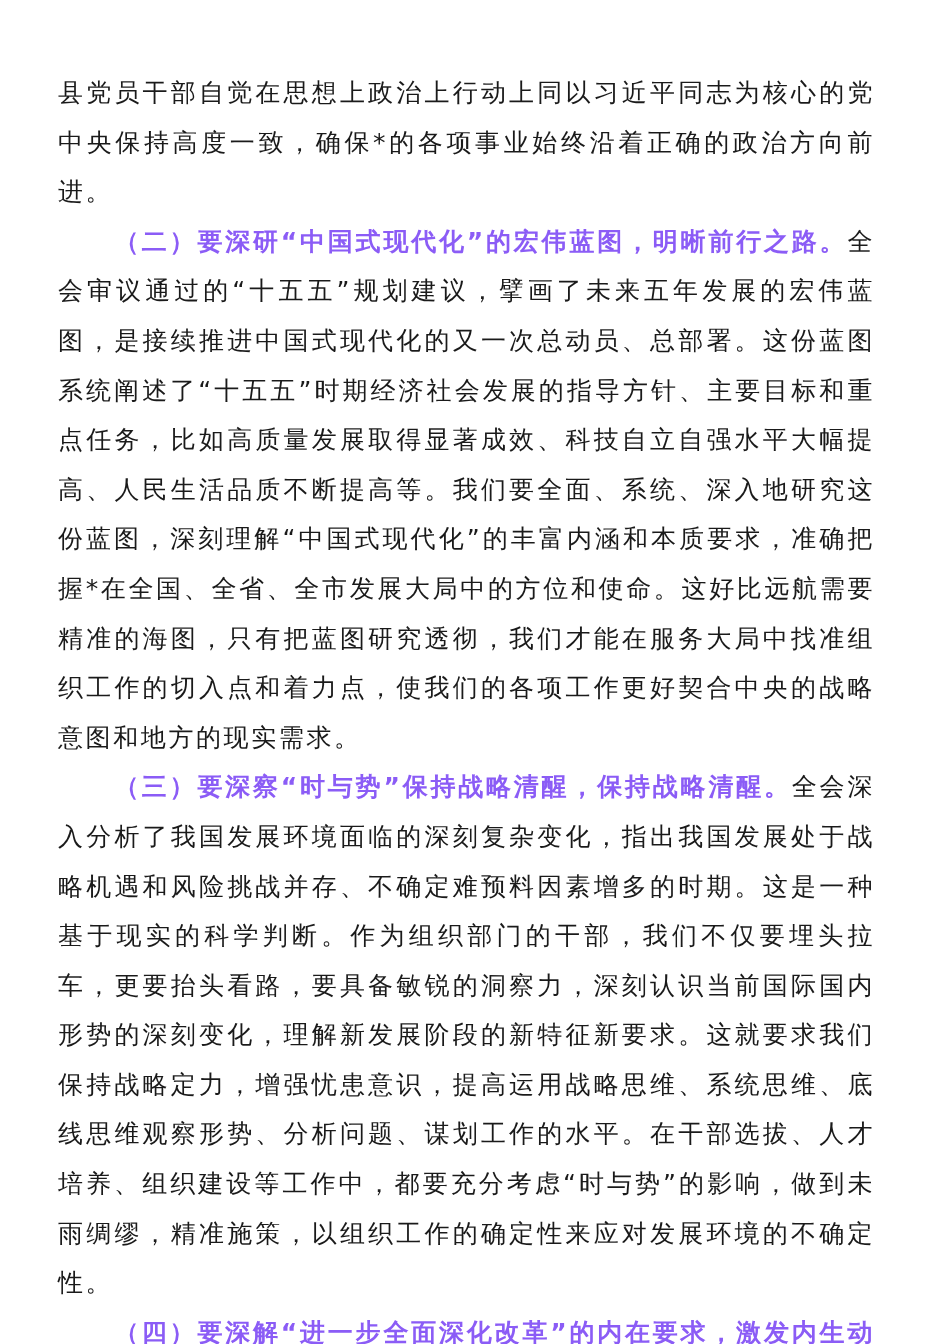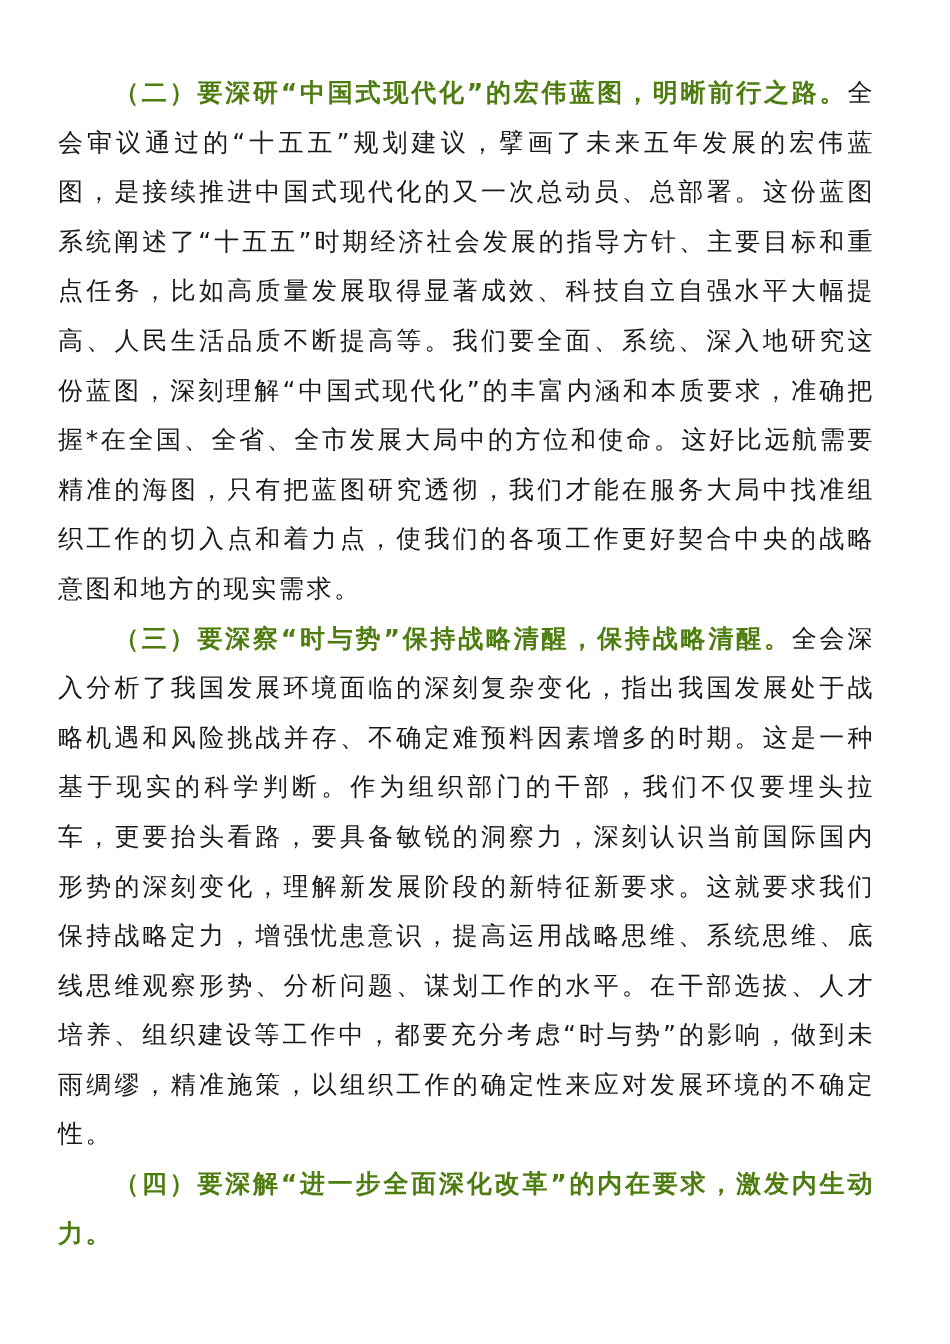--- a/index.html
+++ b/index.html
@@ -15,26 +15,29 @@
     color: #1a1a1a;
   }
   .para {
     margin: 0;
     text-align: justify;
     text-align-last: left;
     letter-spacing: 2.6px;
     word-break: break-all;
   }
   .para.indent { text-indent: 56px; }
-  .heading { font-weight: bold; color: #4d7c0f; }
+  .heading { font-weight: bold; color: #8b5cf6; }
 </style>
 </head>
 <body>
 
 <div class="page">
+  <p class="para">
+    <span class="heading"></span><span>县党员干部自觉在思想上政治上行动上同以习近平同志为核心的党中央保持高度一致，确保*的各项事业始终沿着正确的政治方向前进。</span>
+  </p>
   <p class="para indent">
     <span class="heading">（二）要深研“中国式现代化”的宏伟蓝图，明晰前行之路。</span><span>全会审议通过的“十五五”规划建议，擘画了未来五年发展的宏伟蓝图，是接续推进中国式现代化的又一次总动员、总部署。这份蓝图系统阐述了“十五五”时期经济社会发展的指导方针、主要目标和重点任务，比如高质量发展取得显著成效、科技自立自强水平大幅提高、人民生活品质不断提高等。我们要全面、系统、深入地研究这份蓝图，深刻理解“中国式现代化”的丰富内涵和本质要求，准确把握*在全国、全省、全市发展大局中的方位和使命。这好比远航需要精准的海图，只有把蓝图研究透彻，我们才能在服务大局中找准组织工作的切入点和着力点，使我们的各项工作更好契合中央的战略意图和地方的现实需求。</span>
   </p>
   <p class="para indent">
     <span class="heading">（三）要深察“时与势”保持战略清醒，保持战略清醒。</span><span>全会深入分析了我国发展环境面临的深刻复杂变化，指出我国发展处于战略机遇和风险挑战并存、不确定难预料因素增多的时期。这是一种基于现实的科学判断。作为组织部门的干部，我们不仅要埋头拉车，更要抬头看路，要具备敏锐的洞察力，深刻认识当前国际国内形势的深刻变化，理解新发展阶段的新特征新要求。这就要求我们保持战略定力，增强忧患意识，提高运用战略思维、系统思维、底线思维观察形势、分析问题、谋划工作的水平。在干部选拔、人才培养、组织建设等工作中，都要充分考虑“时与势”的影响，做到未雨绸缪，精准施策，以组织工作的确定性来应对发展环境的不确定性。</span>
   </p>
   <p class="para indent">
     <span class="heading">（四）要深解“进一步全面深化改革”的内在要求，激发内生动力。</span>
   </p>
 </div>

